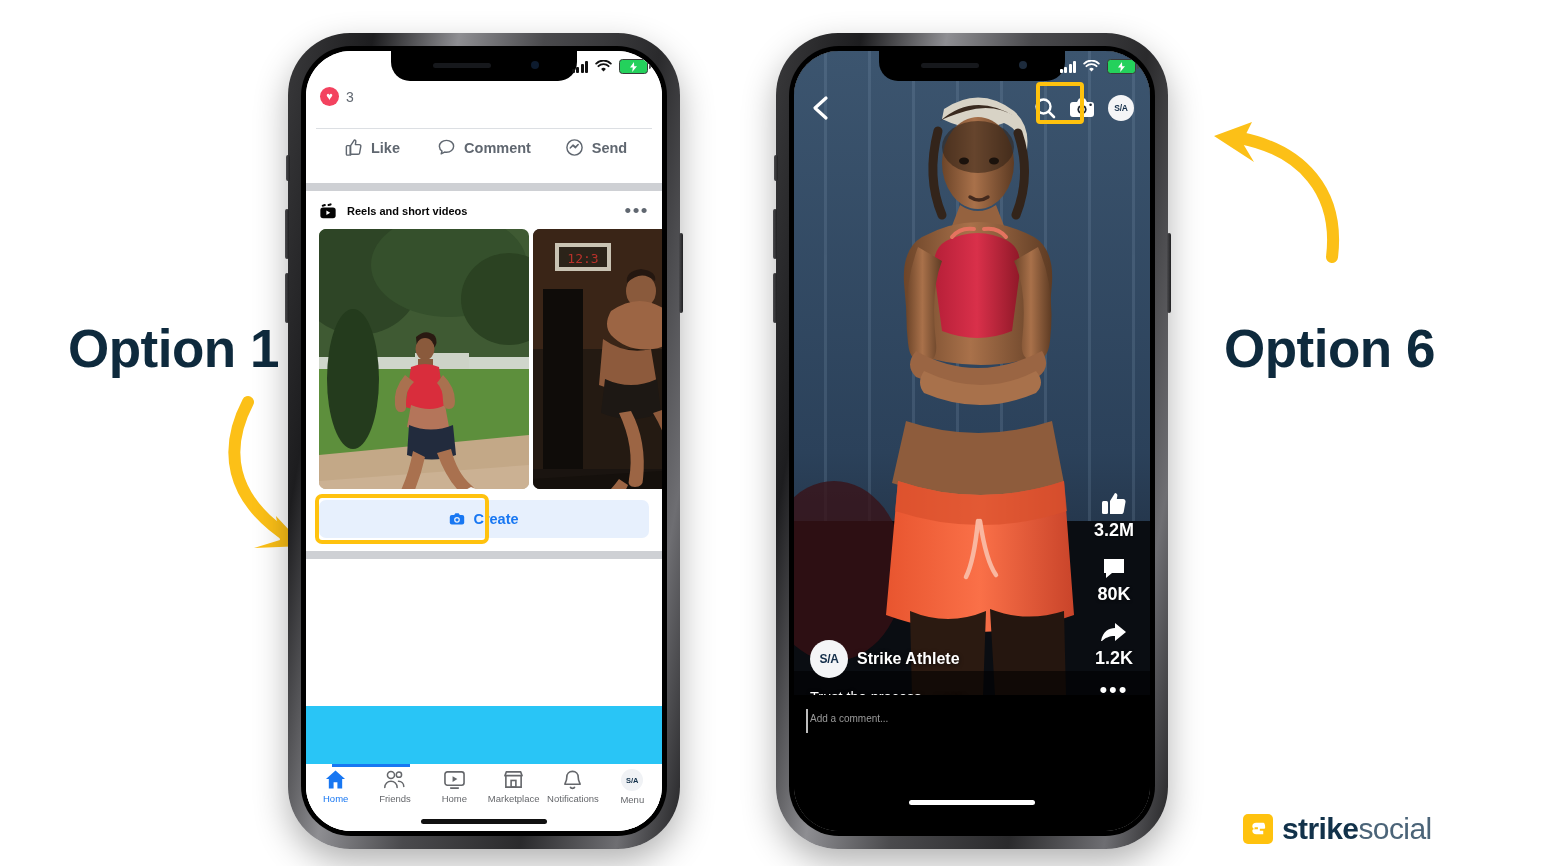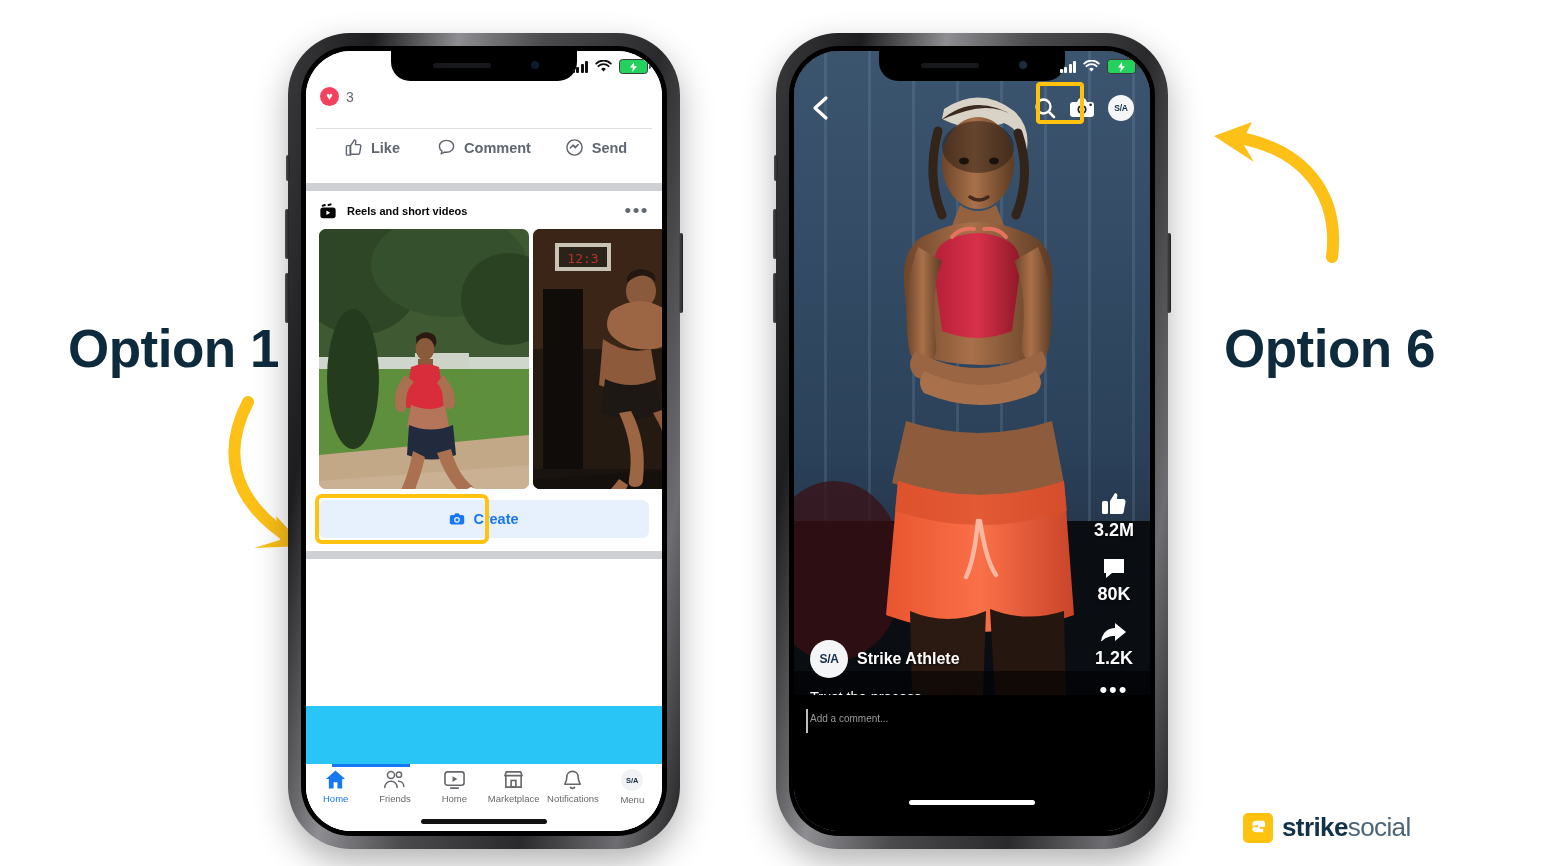--- a/index.html
+++ b/index.html
@@ -134,21 +134,21 @@
                z-index:21;}
   .comment-bar .ph{position:absolute;left:16px;top:18px;color:#9a9a9a;font-size:10px;}
   .caret{position:absolute;left:12px;top:14px;width:1.5px;height:24px;background:#bdbdbd;}
   .home-ind-w{position:absolute;bottom:26px;left:50%;transform:translateX(-50%);
               width:126px;height:5px;border-radius:3px;background:#fff;}
 
   
   .brand{position:absolute;left:1243px;top:812px;display:flex;align-items:center;gap:9px;}
   .brand-mark{width:30px;height:30px;border-radius:5px;background:#ffc20e;
               display:flex;align-items:center;justify-content:center;}
-  .brand-txt{font-size:26px;font-weight:700;color:#12324a;letter-spacing:-.6px;}
+  .brand-txt{font-size:30px;font-weight:700;color:#12324a;letter-spacing:-.6px;}
   .brand-txt .light{font-weight:400;color:#4b6478;}
 </style>
 </head>
 <body>
 
 <div class="opt-label" id="opt1">Option 1</div>
 
 <svg class="arrow" style="left:218px;top:388px;" width="112" height="180" viewBox="0 0 112 180">
   <path d="M30 14 C6 60 10 110 72 150" stroke="#fcc017" stroke-width="12" fill="none" stroke-linecap="round"></path>
   <path d="M86 158 L58 128 L62 152 L36 160 Z" fill="#fcc017"></path>

